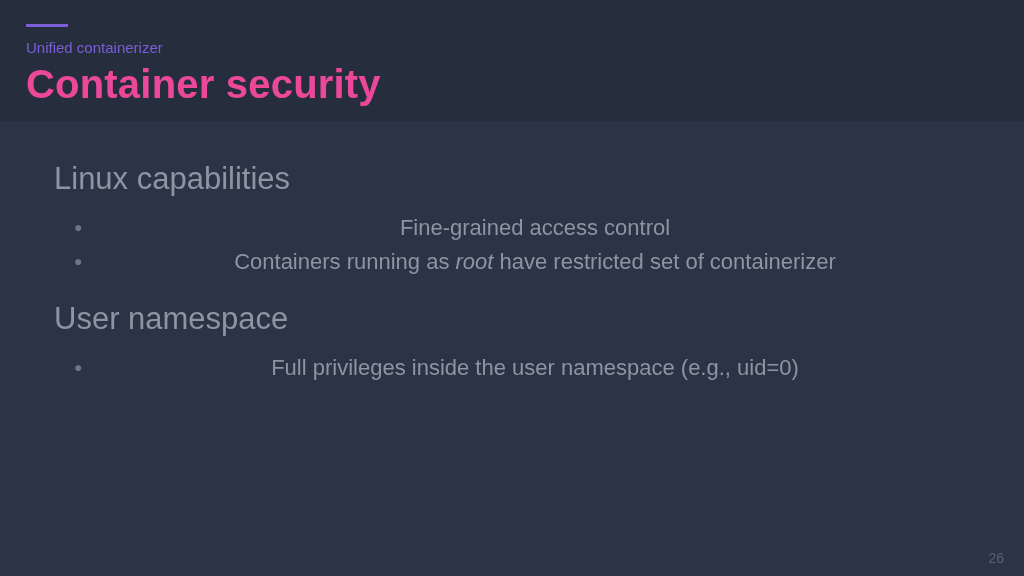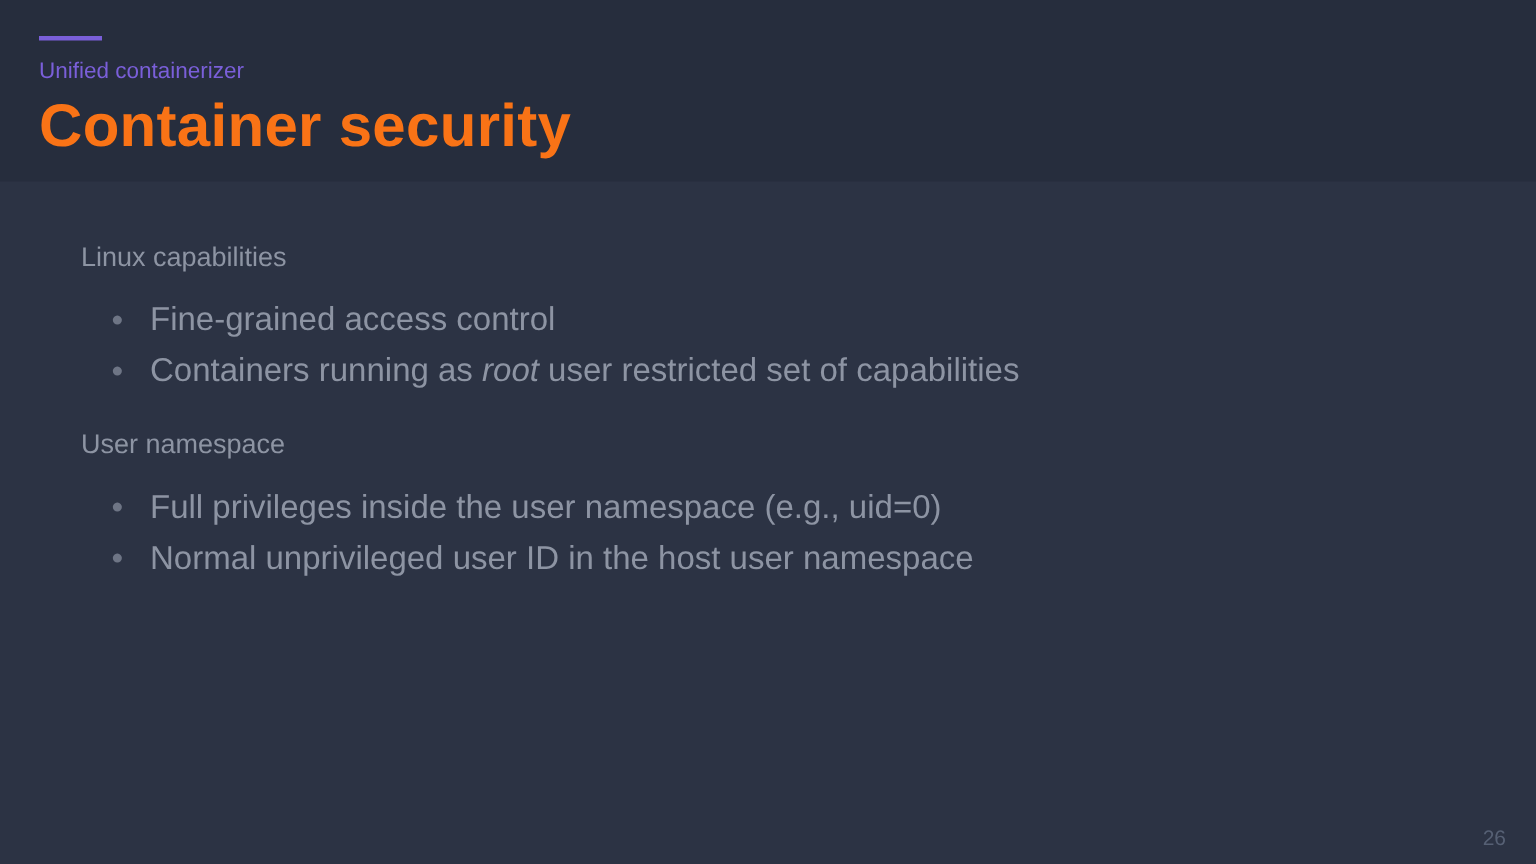--- a/index.html
+++ b/index.html
@@ -22,43 +22,44 @@
     background: #7a5fd9;
     margin-bottom: 12px;
   }
   .category {
     color: #7a5fd9;
     font-size: 15px;
     font-weight: 500;
     margin-bottom: 6px;
   }
   .title {
-    color: #f97316;
+    color: #ec4899;
     font-size: 40px;
     font-weight: 700;
     font-family: "Arial Narrow", "Helvetica Neue Condensed", "Impact", sans-serif;
     font-stretch: condensed;
     letter-spacing: 0.2px;
   }
   .body {
     padding: 40px 54px 0 54px;
   }
   .section-heading {
     color: #8d94a3;
-    font-size: 18px;
+    font-size: 31px;
     font-weight: 400;
     margin: 18px 0 14px 0;
   }
   .section-heading.first {
     margin-top: 0;
   }
   ul.bullets {
     margin: 0 0 22px 0;
     padding-left: 46px;
     list-style: none;
+    text-align: center;
   }
   ul.bullets li {
     position: relative;
     color: #8d94a3;
     font-size: 22px;
     line-height: 1.55;
     font-weight: 400;
   }
   ul.bullets li::before {
     content: "●";
@@ -87,24 +88,23 @@
   <div class="accent-bar"></div>
   <div class="category">Unified containerizer</div>
   <div class="title">Container security</div>
 </div>
 
 <div class="body">
 
   <div class="section-heading first">Linux capabilities</div>
   <ul class="bullets">
     <li><span>Fine-grained access control</span><span class="italic"></span><span></span></li>
-    <li><span>Containers running as </span><span class="italic">root</span><span> user restricted set of capabilities</span></li>
+    <li><span>Containers running as </span><span class="italic">root</span><span> have restricted set of containerizer</span></li>
   </ul>
 
   <div class="section-heading">User namespace</div>
   <ul class="bullets">
     <li><span>Full privileges inside the user namespace (e.g., uid=0)</span><span class="italic"></span><span></span></li>
-    <li><span>Normal unprivileged user ID in the host user namespace</span><span class="italic"></span><span></span></li>
   </ul>
 
 </div>
 
 <div class="page-number">26</div>
 
 </body></html>

